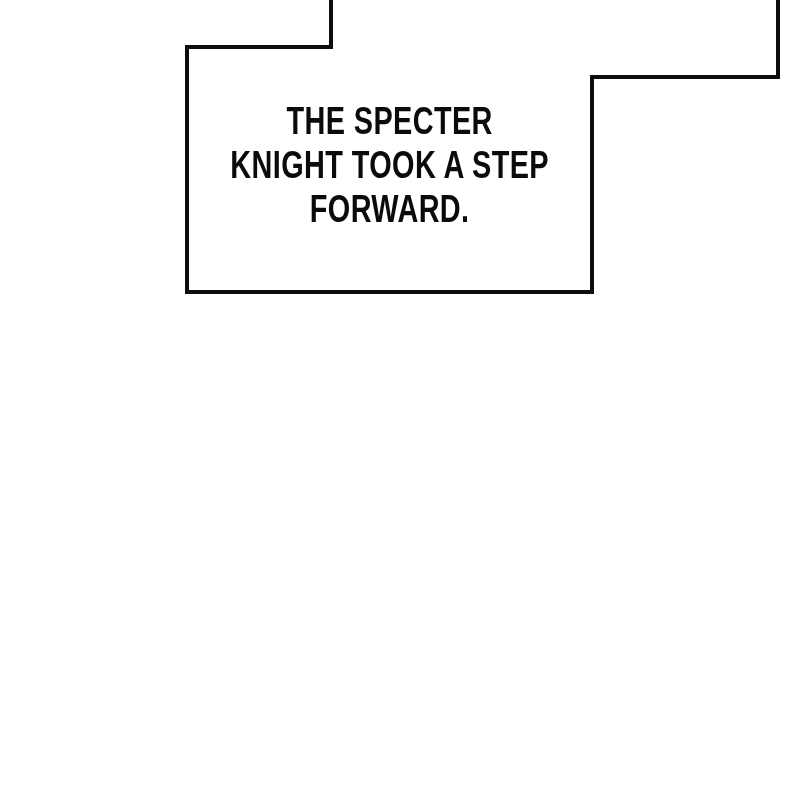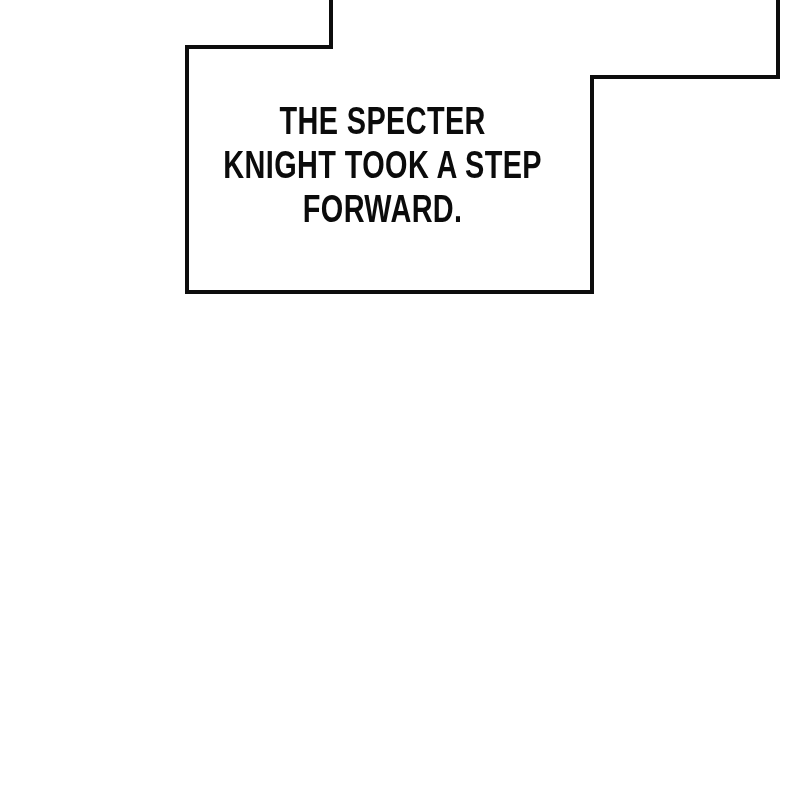--- a/index.html
+++ b/index.html
@@ -30,21 +30,21 @@
     stroke-linecap: butt;
   }
   .caption {
     position: absolute;
     left: 187px;
     top: 47px;
     width: 405px;
     height: 245px;
     display: flex;
     align-items: center;
-    justify-content: flex-end;
+    justify-content: center;
     padding-bottom: 10px;
   }
   .caption-text {
     text-align: center;
     font-family: "Liberation Sans", "DejaVu Sans", sans-serif;
     font-weight: 700;
     font-size: 38px;
     line-height: 44px;
     letter-spacing: 0.5px;
     color: var(--text-color);

